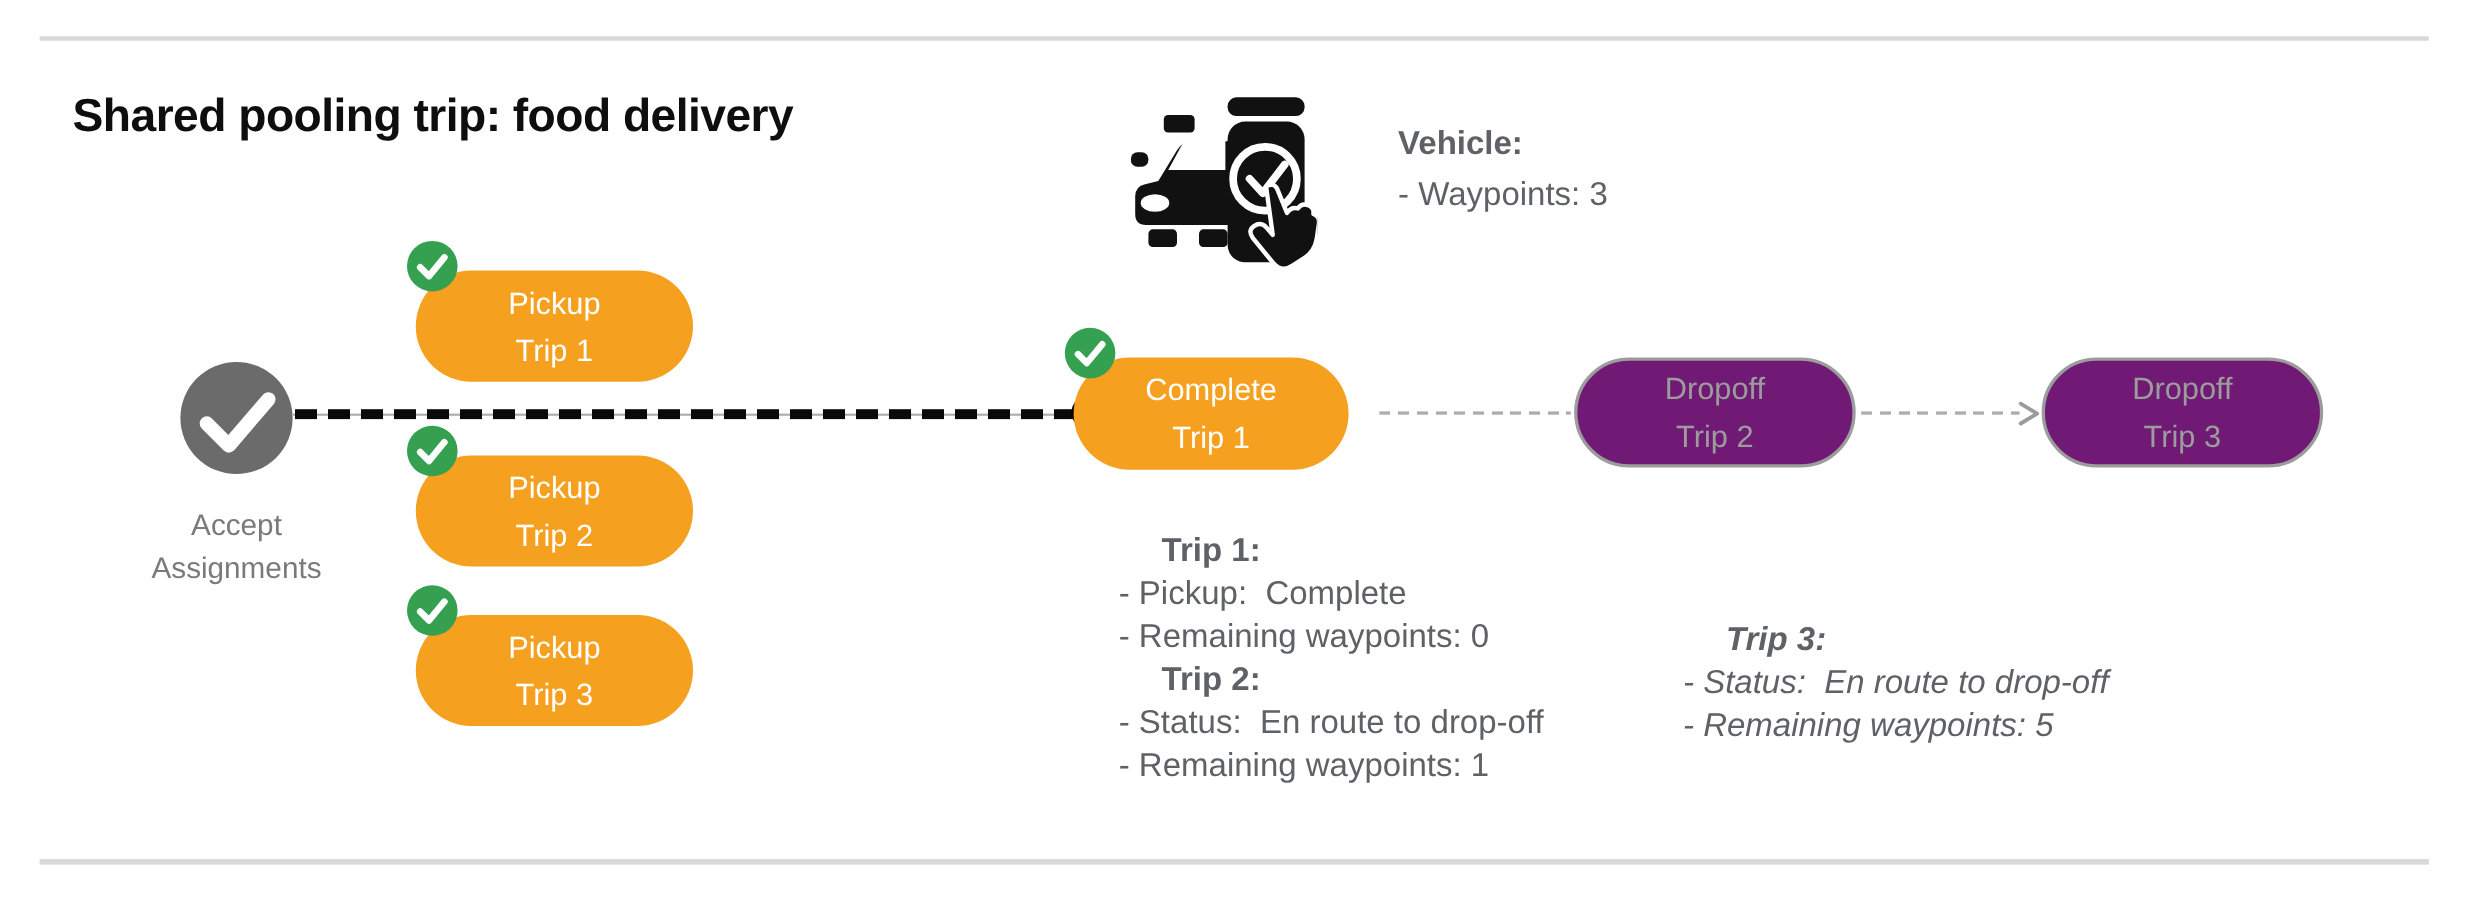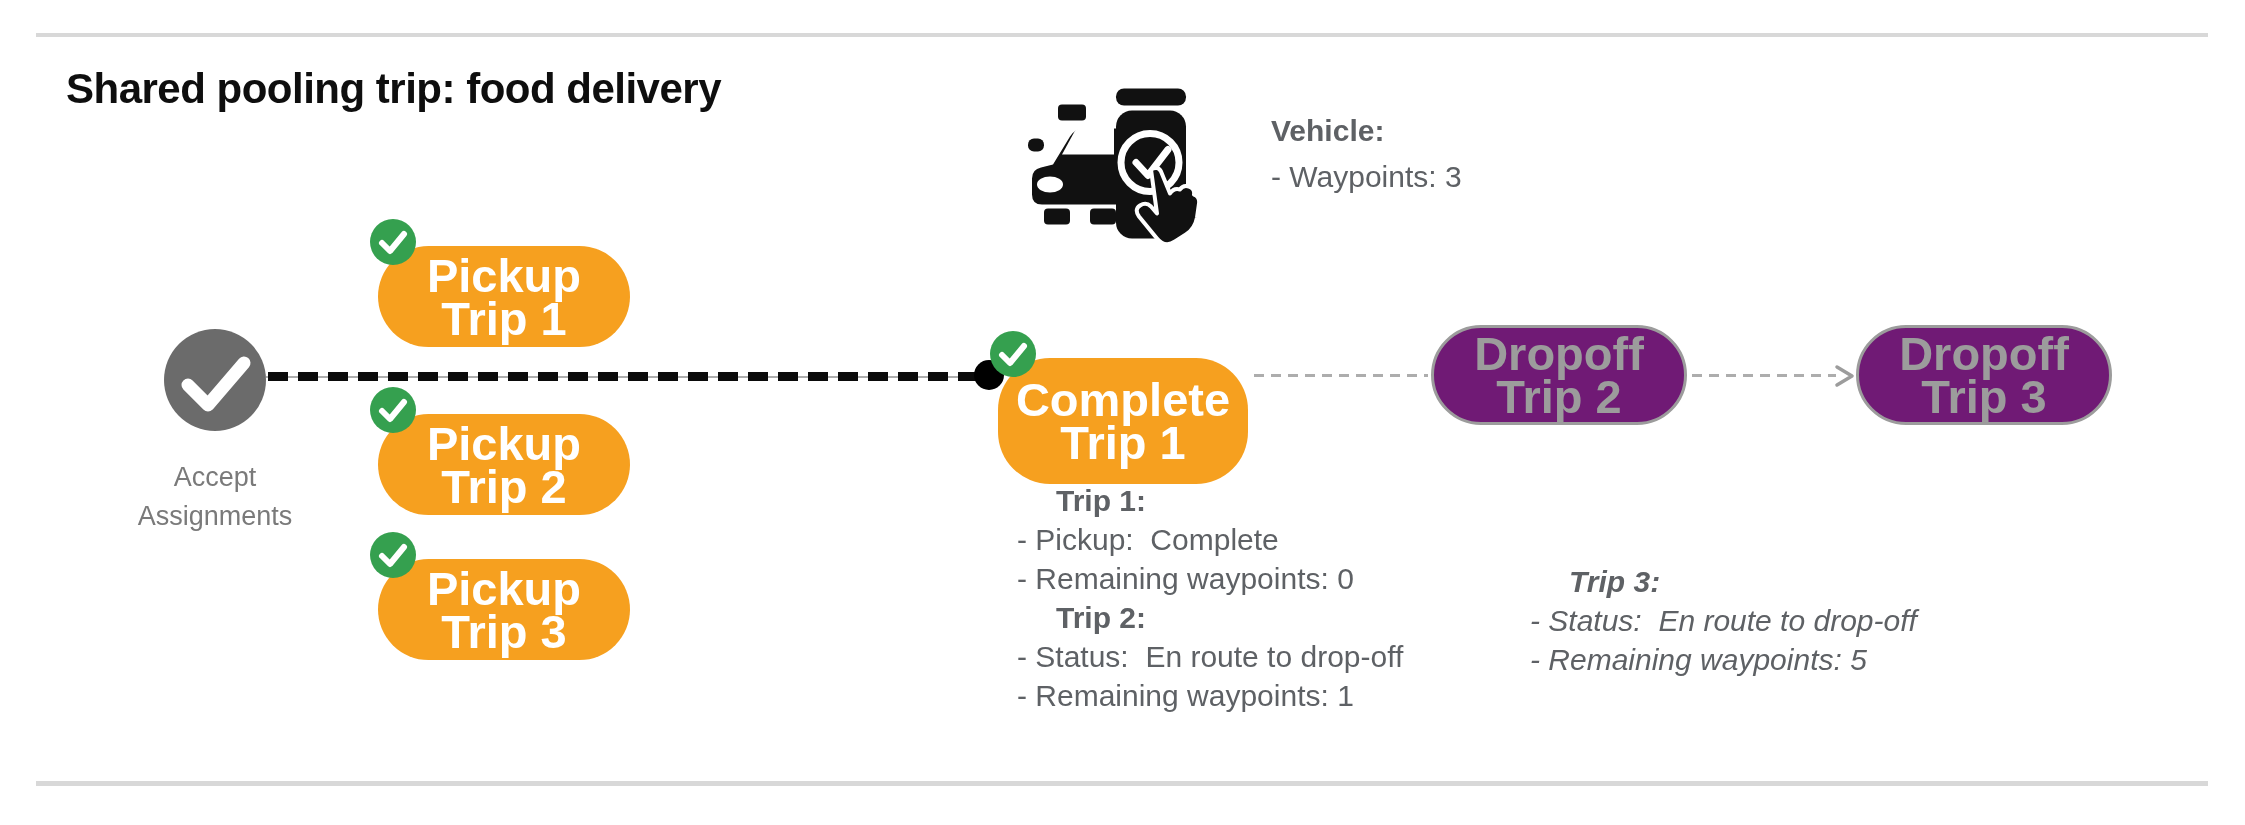--- a/index.html
+++ b/index.html
@@ -4,34 +4,34 @@
 <style>
   html,body{margin:0;padding:0;background:#ffffff;}
   .canvas{
     position:relative;width:2245px;height:825px;background:#fff;overflow:hidden;
     font-family:"Liberation Sans",sans-serif;
   }
   .rule{position:absolute;background:var(--hairline,#d8d8d8);}
   .rule.top{left:36px;top:33px;width:2172px;height:4px;}
   .rule.bottom{left:36px;top:781px;width:2172px;height:5px;}
   .title{
-    position:absolute;left:66px;top:64px;font-size:42px;line-height:50px;
+    position:absolute;left:66px;top:80px;font-size:42px;line-height:50px;
     font-weight:700;color:#0e0e0e;letter-spacing:-0.5px;white-space:nowrap;
   }
   .vehicle-icon{position:absolute;left:1028px;top:84px;width:170px;height:166px;}
   .vehicle-info{position:absolute;left:1245px;top:108px;font-size:30px;line-height:46px;color:var(--detail,#5e6165);white-space:pre;margin-left:26px;}
   .vehicle-info .hd{font-weight:700;}
   .start-node{position:absolute;left:164px;top:329px;width:102px;height:102px;border-radius:50%;background:var(--nodegray,#6b6b6b);}
   .start-label{position:absolute;left:90px;top:458px;width:250px;text-align:center;font-size:27px;line-height:39px;color:var(--labelgray,#7a7a7a);}
   .pill{
     position:absolute;width:252px;height:101px;border-radius:52px;background:var(--orange,#f6a01f);
     display:flex;flex-direction:column;align-items:center;justify-content:center;
-    color:#fff;font-size:47px;font-weight:700;line-height:43px;text-align:center;
+    color:#fff;font-size:28px;font-weight:400;line-height:43px;text-align:center;
   }
-  .pill.complete{left:998px;top:325px;width:250px;height:126px;margin-top:33px;}
+  .pill.complete{left:976px;top:325px;width:250px;height:102px;}
   .pill.ghost{
     background:#701a75;border:3px solid var(--ghostgray,#9c9c9c);color:var(--ghostgray,#9c9c9c);
     box-sizing:border-box;width:256px;height:100px;
   }
   .badge{
     position:absolute;left:-8px;top:-27px;width:46px;height:46px;border-radius:50%;
     background:var(--green,#35a04f);
   }
   .badge svg,.start-node svg{position:absolute;left:0;top:0;width:100%;height:100%;}
   .thinline{position:absolute;left:266px;top:376px;width:722px;height:2px;background:var(--thingray,#adadad);}

